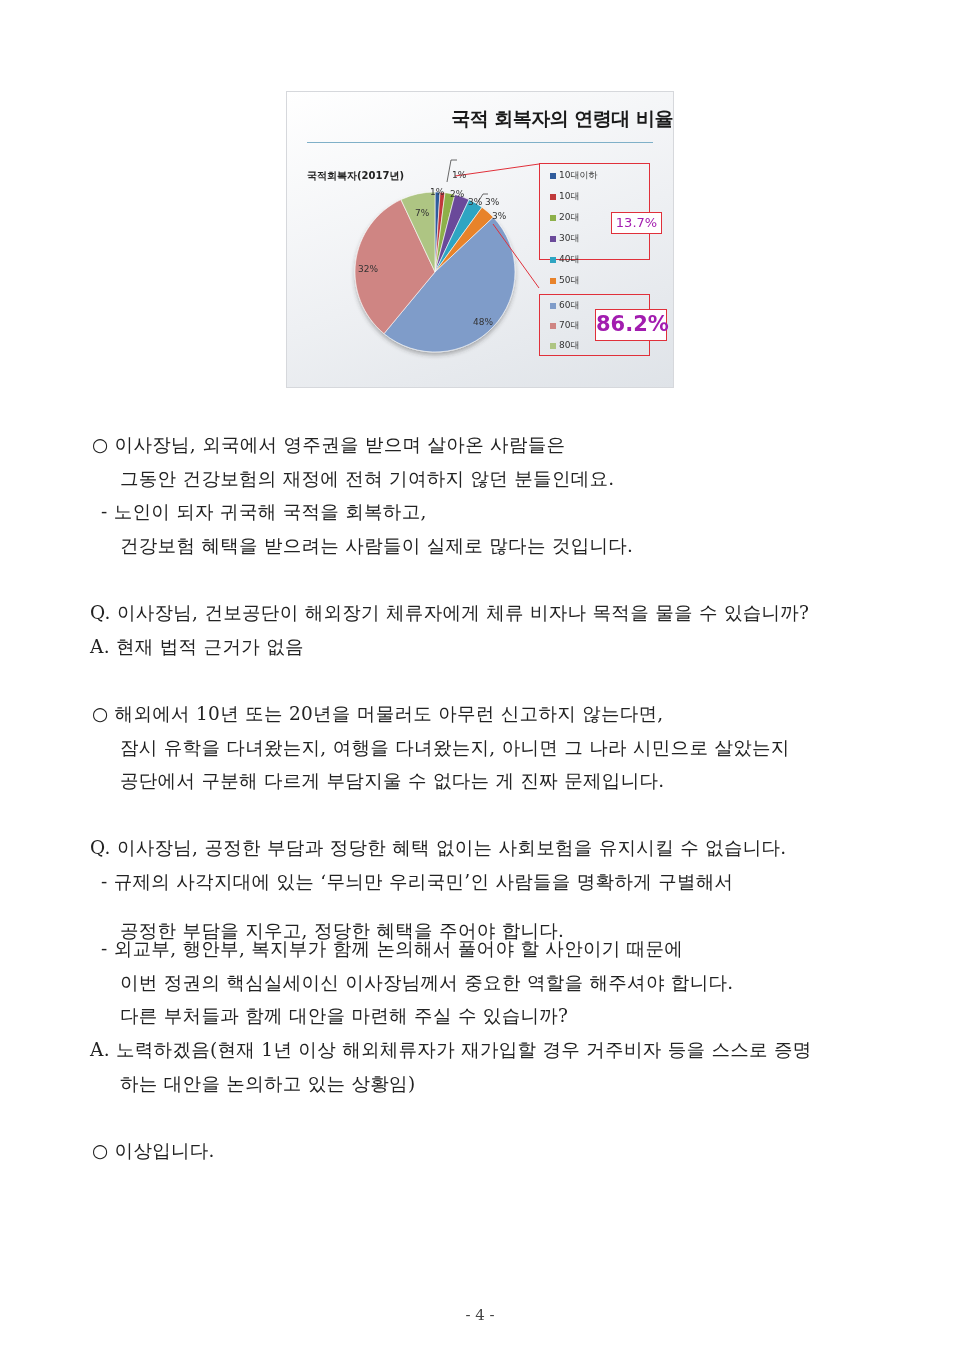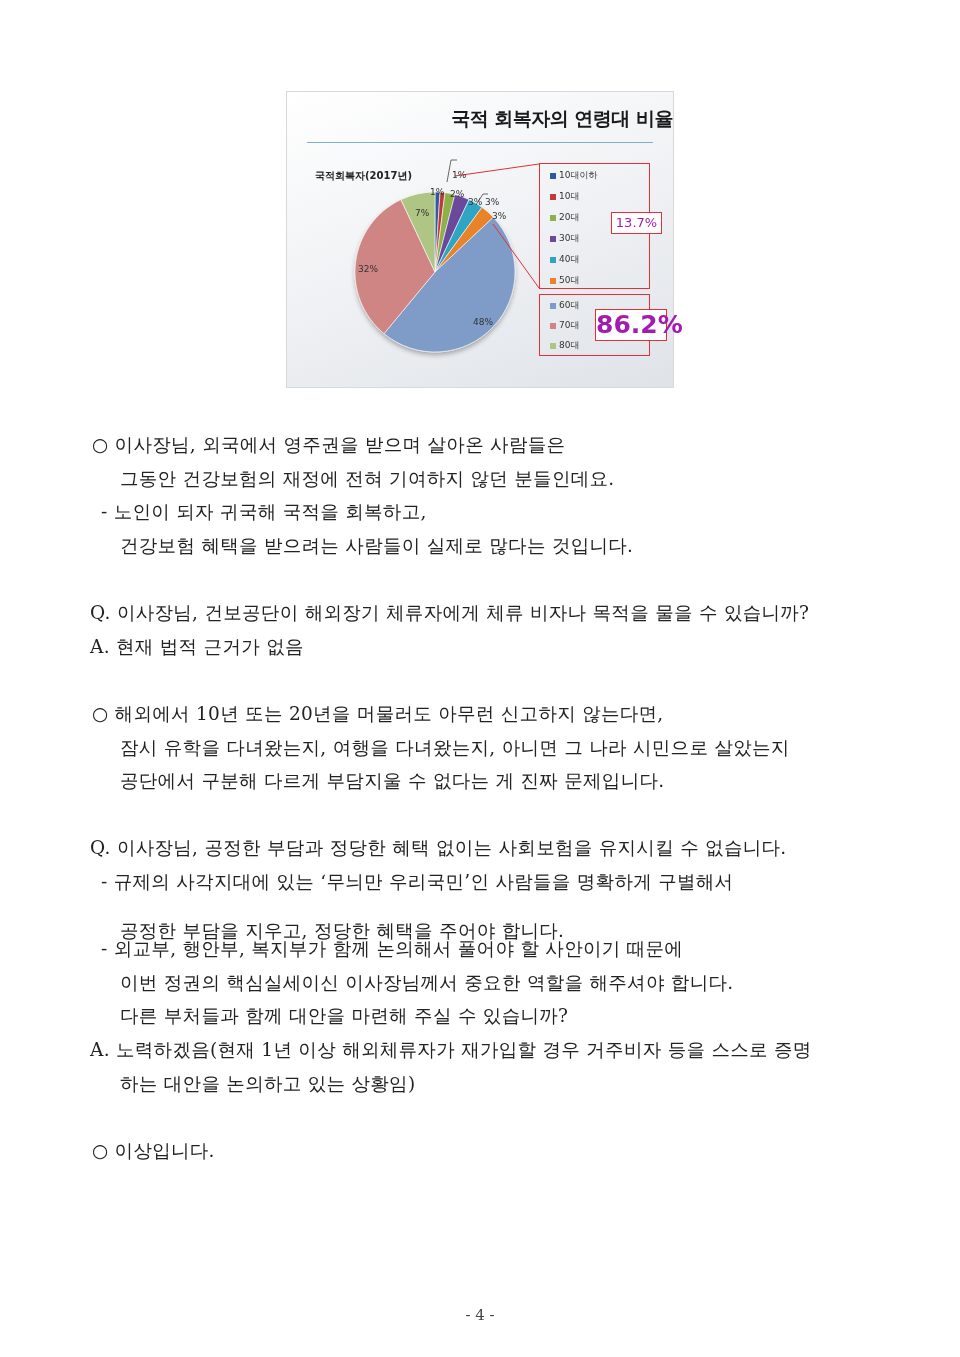--- a/index.html
+++ b/index.html
@@ -6,21 +6,21 @@
   body { width:960px; height:1357px; position:relative; overflow:hidden;
          font-family:"DejaVu Serif","Liberation Serif",serif; color:#222; }
   .chart-box { position:absolute; left:286px; top:91px; width:388px; height:297px;
                background:linear-gradient(160deg,#ffffff 0%,#eef0f3 55%,#dfe3e8 100%);
                border:1px solid #d6d8dc; box-sizing:border-box; }
   .chart-title { position:absolute; left:0; top:14px; width:100%; text-align:right;
                  font-family:"DejaVu Sans","Liberation Sans",sans-serif; font-weight:bold;
                  font-size:19px; color:#1a1a1a; letter-spacing:-0.5px; }
   .chart-rule { position:absolute; left:20px; right:20px; top:50px; height:1px; background:#7fb0c8; }
   .chart-sub { position:absolute; left:20px; top:77px; font-family:"DejaVu Sans","Liberation Sans",sans-serif;
-               font-size:10px; font-weight:bold; color:#222;margin-left:8px; }
+               font-size:10px; font-weight:bold; color:#222; }
   svg.pie { position:absolute; left:0; top:0; }
   .legend-group { position:absolute; border:1.5px solid #e0303a; box-sizing:border-box; }
   .legend-item { position:absolute; left:10px; font-family:"DejaVu Sans","Liberation Sans",sans-serif;
                  font-size:9px; color:#333; display:flex; align-items:center; gap:3px; white-space:nowrap; }
   .sw { width:6px; height:6px; display:inline-block; }
   .pct-box { position:absolute; border:1.5px solid #e0303a; background:#fff;
              font-family:"DejaVu Sans","Liberation Sans",sans-serif; color:#a21caf; text-align:center; box-sizing:border-box; }
   .para-line { position:absolute; font-size:18.5px; white-space:nowrap; line-height:1; letter-spacing:0.3px; }
   .page-num { position:absolute; left:0; width:960px; text-align:center; top:1306px; font-size:15px; color:#444; }
 </style>
@@ -58,21 +58,21 @@
     <text x="165" y="86" font-size="9" font-family="DejaVu Sans, sans-serif" fill="#333">1%</text>
     <text x="163" y="105" font-size="9" font-family="DejaVu Sans, sans-serif" fill="#333">2%</text>
     <text x="181" y="113" font-size="9" font-family="DejaVu Sans, sans-serif" fill="#333">3%</text>
     <text x="198" y="113" font-size="9" font-family="DejaVu Sans, sans-serif" fill="#333">3%</text>
     <text x="205" y="127" font-size="9" font-family="DejaVu Sans, sans-serif" fill="#333">3%</text>
     <text x="186" y="233" font-size="9" font-family="DejaVu Sans, sans-serif" fill="#333">48%</text>
     <text x="71" y="180" font-size="9" font-family="DejaVu Sans, sans-serif" fill="#333">32%</text>
     <text x="128" y="124" font-size="9" font-family="DejaVu Sans, sans-serif" fill="#333">7%</text>
   </svg>
 
-  <div class="legend-group" style="left:252px; top:71px; width:111px; height:126px;">
+  <div class="legend-group" style="left:252px; top:71px; width:111px; height:97px;">
     <div class="legend-item" style="top:5px;">
         <span class="sw" style="background:#2f5b9c"></span>
         <span>10대이하</span>
       </div>
     <div class="legend-item" style="top:26px;">
         <span class="sw" style="background:#c0393b"></span>
         <span>10대</span>
       </div>
     <div class="legend-item" style="top:47px;">
         <span class="sw" style="background:#8db04a"></span>
@@ -99,21 +99,21 @@
         <span>60대</span>
       </div>
     <div class="legend-item" style="top:24px;justify-content:center;">
         <span class="sw" style="background:#cf8583"></span>
         <span>70대</span>
       </div>
     <div class="legend-item" style="top:44px;">
         <span class="sw" style="background:#aec583"></span>
         <span>80대</span>
       </div>
-    <div class="pct-box" style="left:55px; top:14px; width:72px; height:32px; font-size:25px; font-weight:bold; line-height:29px;">86.2%</div>
+    <div class="pct-box" style="left:55px; top:14px; width:72px; height:32px; font-size:21px; font-weight:bold; line-height:29px;">86.2%</div>
   </div>
 </div>
 
 <div class="para-line" style="left:92px; top:436px;">○ 이사장님, 외국에서 영주권을 받으며 살아온 사람들은</div>
 <div class="para-line" style="left:120px; top:470px;">그동안 건강보험의 재정에 전혀 기여하지 않던 분들인데요.</div>
 <div class="para-line" style="left:101px; top:503px;">- 노인이 되자 귀국해 국적을 회복하고,</div>
 <div class="para-line" style="left:120px; top:537px;">건강보험 혜택을 받으려는 사람들이 실제로 많다는 것입니다.</div>
 
 <div class="para-line" style="left:90px; top:604px;">Q. 이사장님, 건보공단이 해외장기 체류자에게 체류 비자나 목적을 물을 수 있습니까?</div>
 <div class="para-line" style="left:90px; top:638px;">A. 현재 법적 근거가 없음</div>

